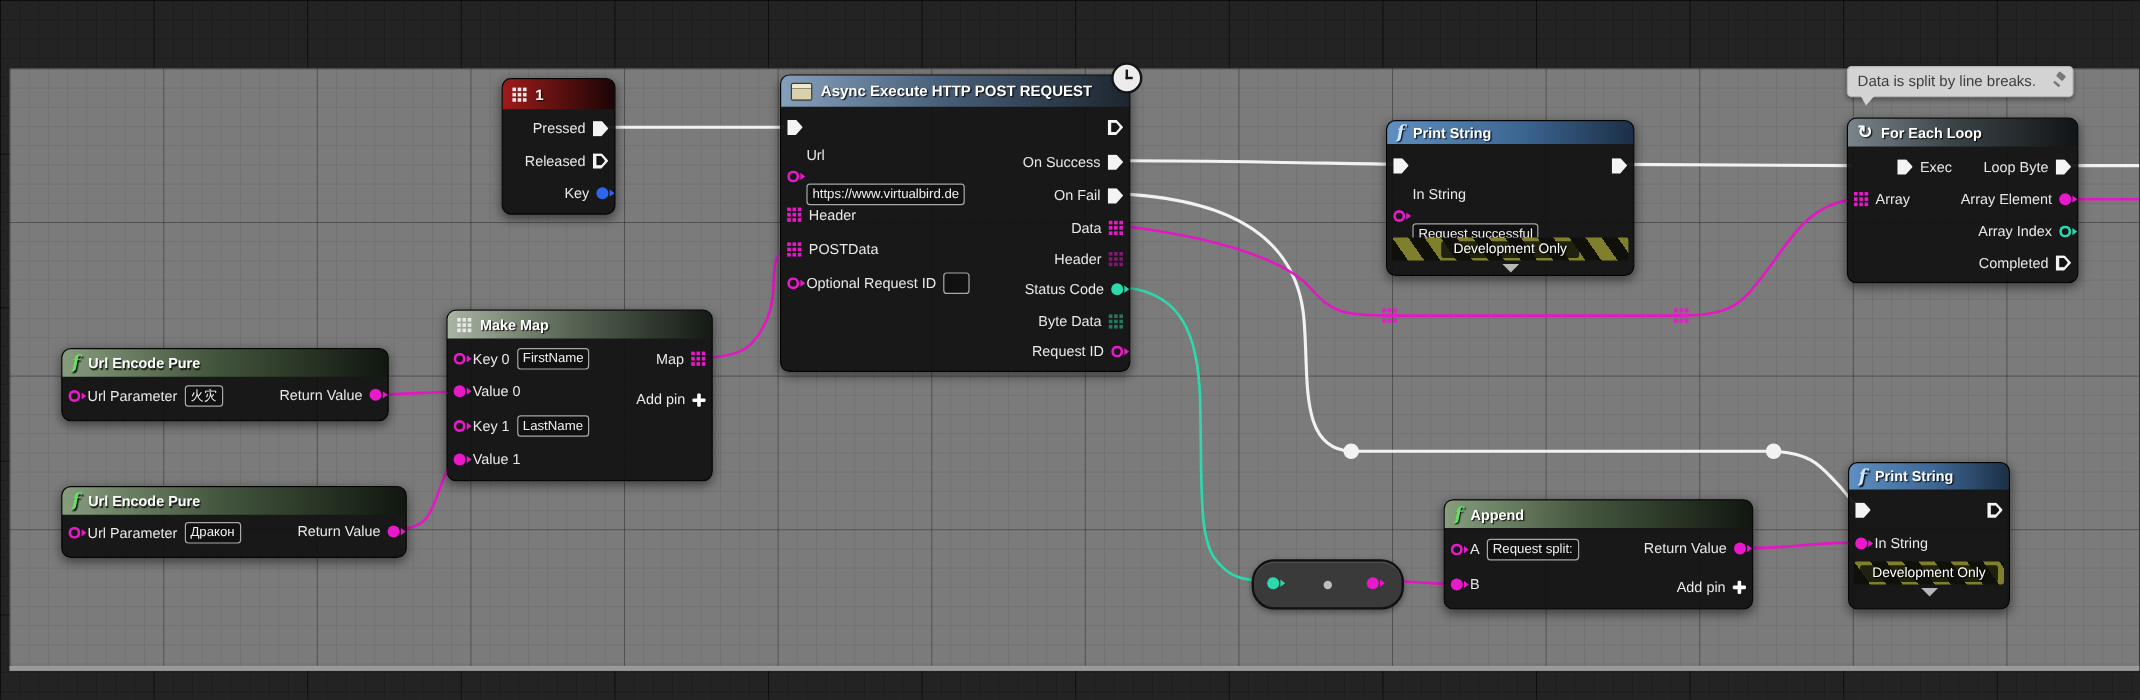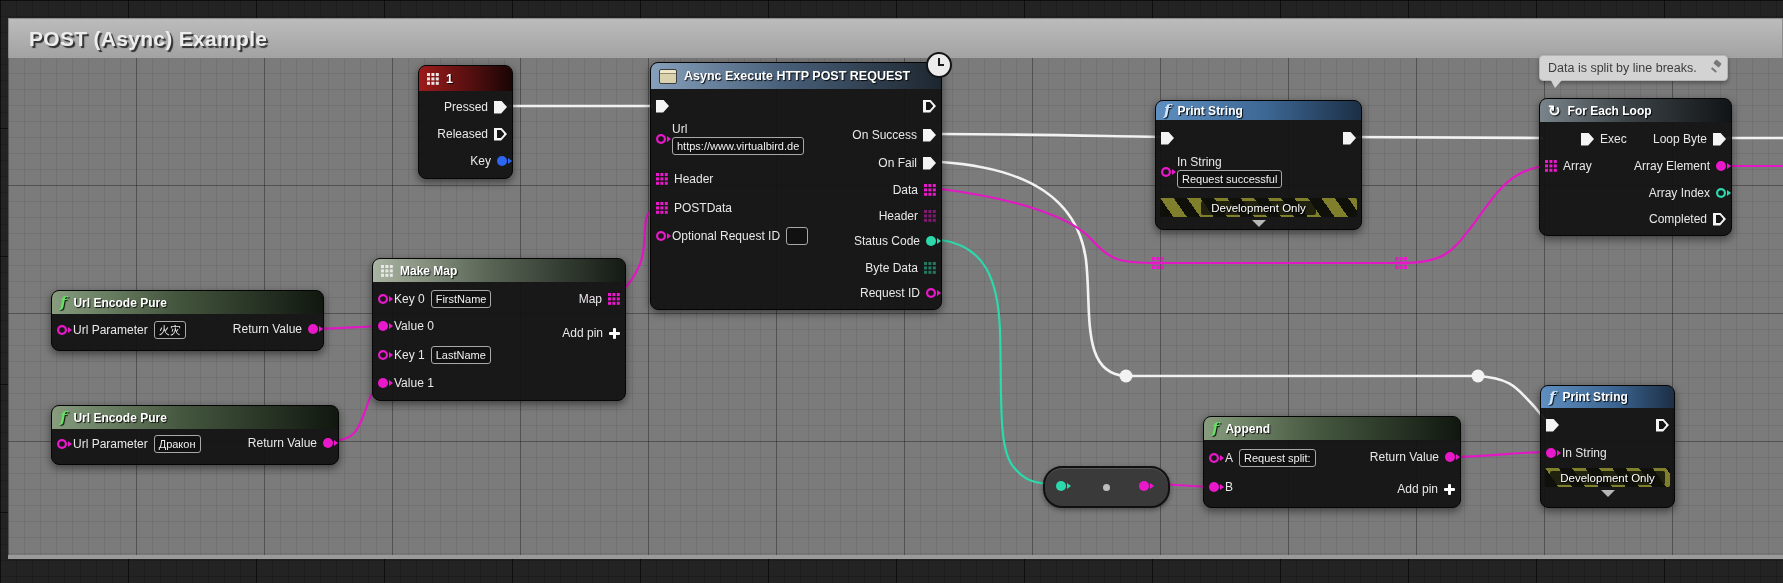--- a/index.html
+++ b/index.html
@@ -61,21 +61,21 @@
   .pgrid::before{content:"";position:absolute;left:0;top:0;width:3.2px;height:3.2px;background:currentColor;
     box-shadow:4.4px 0 0 currentColor,8.8px 0 0 currentColor,
                0 4.4px 0 currentColor,4.4px 4.4px 0 currentColor,8.8px 4.4px 0 currentColor,
                0 8.8px 0 currentColor,4.4px 8.8px 0 currentColor,8.8px 8.8px 0 currentColor;}
   .pgrid.hollow{opacity:.5;}
   .magenta{color:#ea18cb;} .teal{color:#2bd9ac;} .blue{color:#2d66f0;}
   
   .tbox{background:rgba(8,8,8,.45);border:1px solid #a8a8a8;border-radius:3px;color:#f0f0f0;
     font-size:11px;height:16px;line-height:16px;padding:0 4px;white-space:nowrap;}
   .tbox.empty{width:12px;}
-  .stack{display:flex;flex-direction:column;gap:1px;}
+  .stack{display:flex;flex-direction:column;gap:17px;}
   .stack .lbl{font-size:12px;color:#e8e8e8;line-height:13px;}
   .blockrow{position:absolute;display:flex;align-items:center;gap:6px;}
   
   .devbar{position:absolute;left:4px;right:4px;height:19px;border-radius:2px;
     display:flex;align-items:center;justify-content:center;
     background:repeating-linear-gradient(55deg,#10100a 0 11px,#80802c 11px 22px);}
   .devbar span{font-size:11.5px;color:#fff;background:rgba(16,16,10,.85);
     padding:1px 10px;border-radius:2px;text-shadow:1px 1px 1px #000;}
   .devtri{position:absolute;left:50%;transform:translateX(-50%);width:0;height:0;
     border-left:7px solid transparent;border-right:7px solid transparent;border-top:7px solid #c9c9c9;opacity:.9;}
@@ -112,23 +112,20 @@
     background:#3a3a3a;border:2px solid #111;box-shadow:inset 0 1px 0 #555,0 2px 5px rgba(0,0,0,.4);}
   .pill .dotc{position:absolute;left:58px;top:16px;width:7px;height:7px;border-radius:50%;background:#bdbdbd;}
   .pill .pcirc{position:absolute;}
   svg.wires{position:absolute;left:0;top:0;z-index:1;pointer-events:none;}
 </style>
 </head>
 <body>
 
 <div id="canvas">
 
-  <div class="cmt-bar">
-    <div class="cmt-title">POST (Async) Example</div>
-  </div>
   <div class="cmt-body"></div>
 
   <svg class="wires" width="1783" height="583">
     <defs>
       <g id="rrgrid" fill="#ea18cb">
         <rect x="0" y="0" width="3.2" height="3.2"></rect>
           <rect x="4.4" y="0" width="3.2" height="3.2"></rect>
           <rect x="8.8" y="0" width="3.2" height="3.2"></rect>
         <rect x="0" y="4.4" width="3.2" height="3.2"></rect>
           <rect x="4.4" y="4.4" width="3.2" height="3.2"></rect>
@@ -291,21 +288,21 @@
       <span class="pexec hollow"></span>
       <span>Completed</span>
     </div>
   </div>
 
   <div class="bubble" style="left:1539px;top:55px;">
     <span>Data is split by line breaks.</span>
     <span class="pushpin"></span>
   </div>
 
-  <div class="node" style="left:372px;top:258px;width:220px;height:141px;padding-left:32px;">
+  <div class="node" style="left:372px;top:258px;width:220px;height:141px;">
     <div class="nhead h-map">
       <span class="ic-grid"></span>
       <span>Make Map</span>
     </div>
     <div class="prow l" style="top:30px;">
       <span class="pcirc magenta hollow"></span>
       <span>Key 0</span>
       <span class="tbox">FirstName</span>
     </div>
     <div class="prow l" style="top:57px;">

